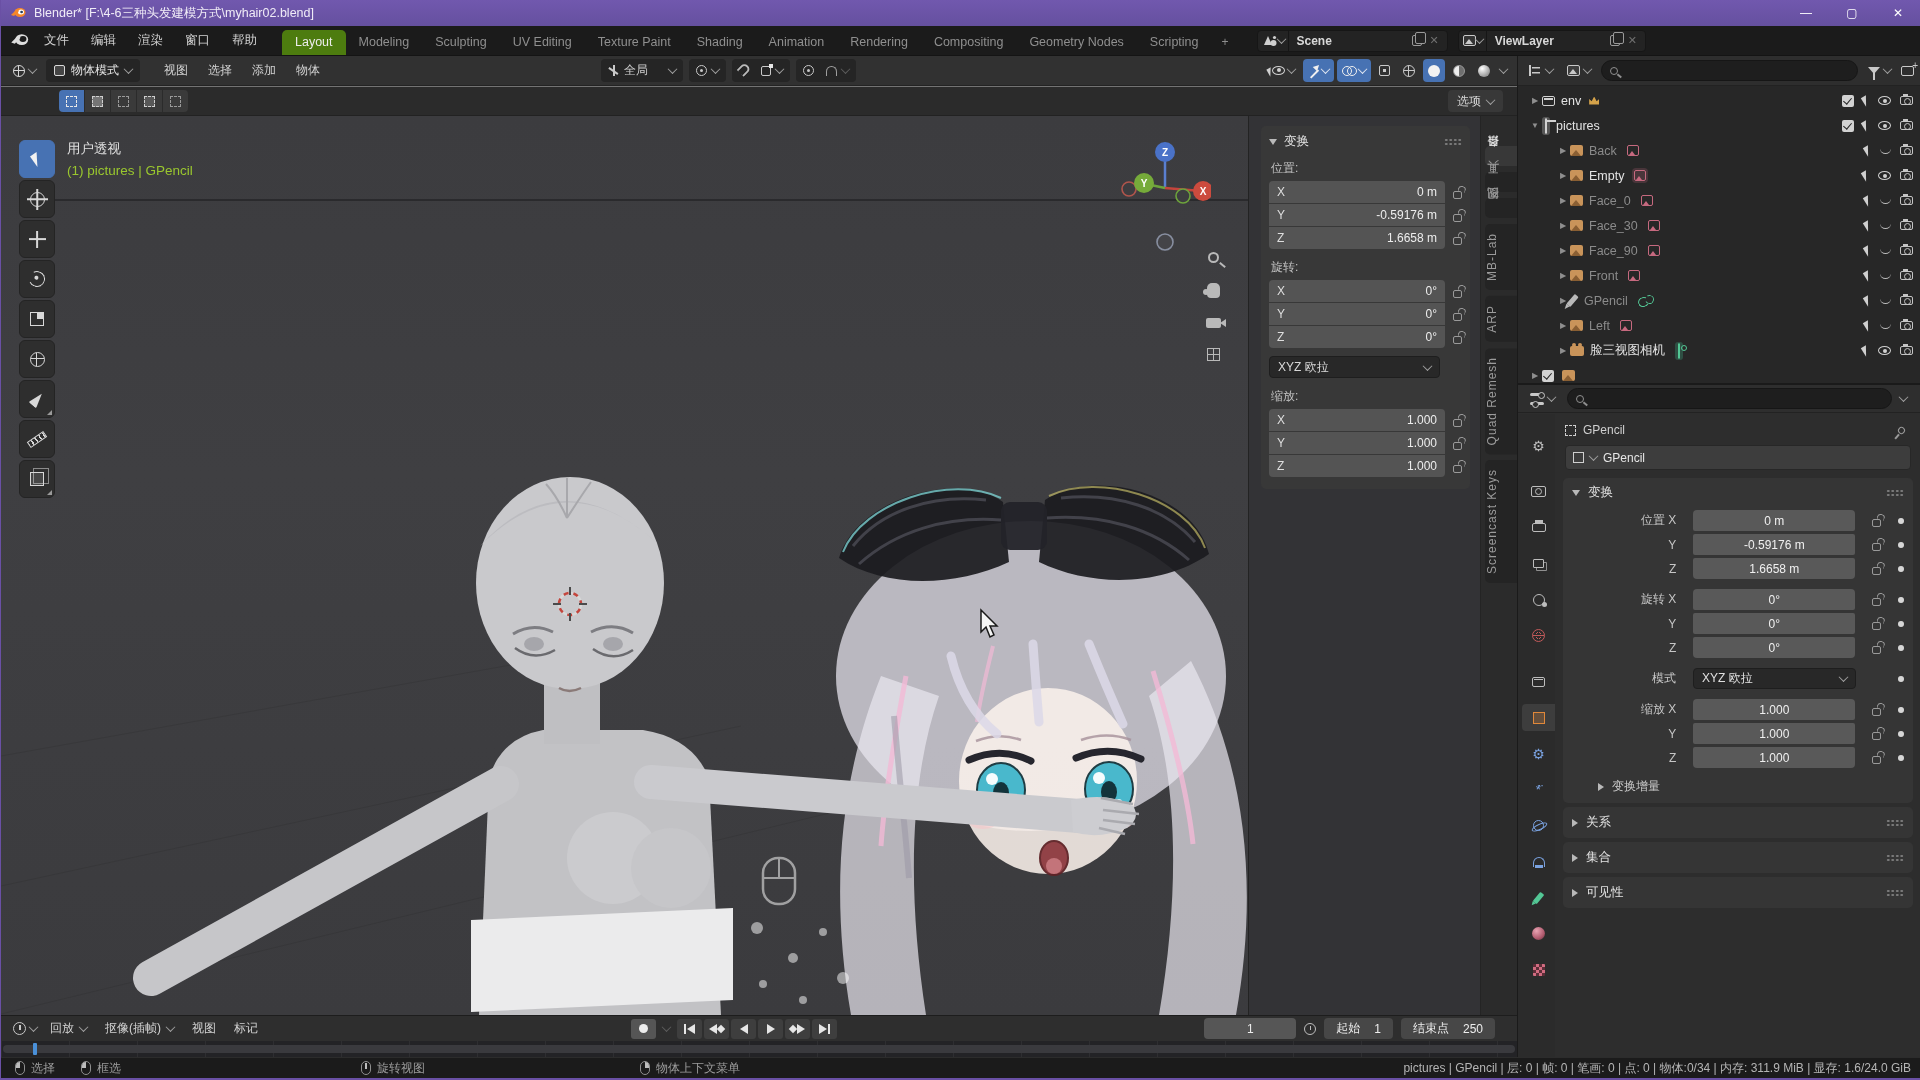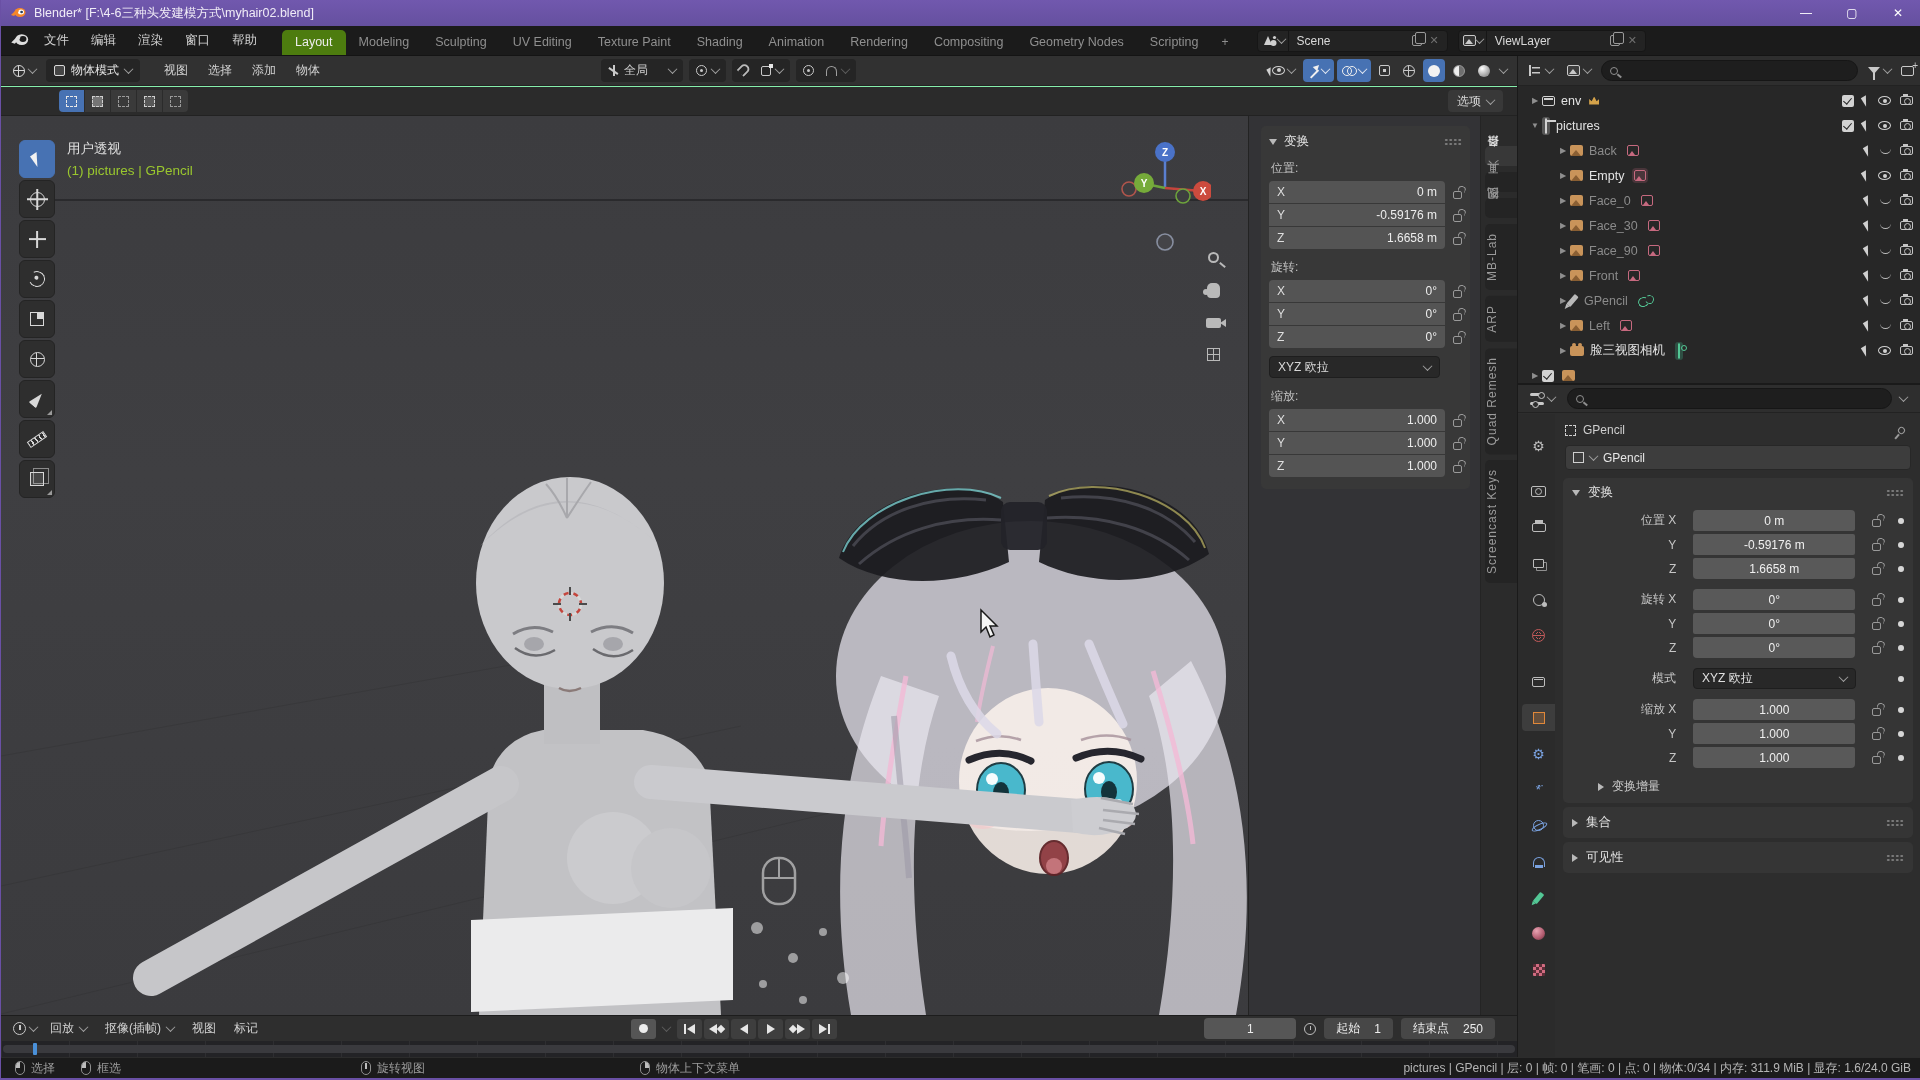--- a/index.html
+++ b/index.html
@@ -16,35 +16,35 @@
   .wbtn{width:46px;height:100%;display:flex;align-items:center;justify-content:center;color:#fff;font-size:12px;}
 
   
   .topbar{position:absolute;left:0;top:26px;width:1920px;height:30px;background:#1b1b1b;display:flex;align-items:center;border-bottom:1px solid #141414;}
   .menu-item{padding:0 11px;color:#d2d2d2;font-size:12.5px;}
   .ws-tabs{display:flex;margin-left:14px;height:100%;align-items:flex-end;}
   .ws-tab{padding:5px 13px 6px;color:#8f8f8f;font-size:12.5px;border-radius:5px 5px 0 0;}
   .ws-tab.active{background:#4d7c0f;color:#ededed;}
   .ws-add{padding:5px 10px 6px;color:#8f8f8f;}
   .idblock{display:flex;align-items:center;background:#232323;border:1px solid #161616;border-radius:4px;height:22px;padding:0 4px;margin-left:10px;}
-  .idblock .txt{padding:0 8px;color:#d8d8d8;border-left:1px solid #161616;margin-left:3px;height:100%;display:flex;align-items:center;min-width:120px;}
+  .idblock .txt{padding:0 8px;color:#d8d8d8;border-left:1px solid #161616;margin-left:3px;height:100%;display:flex;align-items:center;min-width:120px;font-weight:bold;}
   .copy-ico{width:10px;height:11px;border:1.3px solid #9a9a9a;border-radius:2px;position:relative;margin:0 4px;}
   .copy-ico::before{content:"";position:absolute;left:2px;top:-4px;width:9px;height:10px;border:1.3px solid #9a9a9a;border-radius:2px;background:#232323;}
   .xdim{color:#6f6f6f;padding:0 4px;font-size:11px;}
 
   
   .cv{width:7px;height:7px;border-right:1.6px solid #9f9f9f;border-bottom:1.6px solid #9f9f9f;transform:rotate(45deg) translate(-1px,-1px);display:inline-block;}
   .cv.dim{border-color:#5c5c5c;}
   .grip{width:18px;height:8px;background-image:radial-gradient(#7d7d7d 1px,transparent 1.3px);background-size:4.5px 4px;}
   .lock{position:relative;width:9px;height:8px;border:1.3px solid #9a9a9a;border-radius:2px;display:inline-block;margin-top:5px;}
   .lock::before{content:"";position:absolute;left:4px;top:-6px;width:6px;height:5px;border:1.3px solid #9a9a9a;border-bottom:none;border-radius:4px 4px 0 0;transform:rotate(14deg);}
   .kdot{width:6px;height:6px;border-radius:50%;background:#d6d6d6;display:inline-block;}
 
   
-  .viewport{position:absolute;left:0;top:56px;width:1516px;height:716px;background:#86efac;}
+  .viewport{position:absolute;left:0;top:56px;width:1516px;height:716px;background:#737373;}
   .vp-header{position:absolute;left:0;top:0;width:100%;height:30px;background:#313131;border-bottom:1px solid #232323;display:flex;align-items:center;}
   .hbtn{display:flex;align-items:center;gap:4px;padding:0 6px;height:24px;border-radius:4px;}
   .mode-dd{display:flex;align-items:center;gap:6px;background:#252525;border-radius:4px;height:23px;padding:0 8px;margin-left:4px;color:#e2e2e2;}
   .mode-ico{width:11px;height:11px;border:1.4px solid #d9d9d9;border-radius:2px;background:rgba(255,255,255,.15);}
   .vph-menu{padding:0 10px;color:#d2d2d2;}
   .vph-center{position:absolute;left:600px;top:3px;display:flex;align-items:center;gap:6px;}
   .wdg{display:flex;align-items:center;gap:5px;background:#252525;border-radius:4px;height:23px;padding:0 7px;}
   .orient-ico{position:relative;width:11px;height:11px;}
   .orient-ico::before{content:"";position:absolute;left:5px;top:0;width:1.6px;height:11px;background:#c9c9c9;}
   .orient-ico::after{content:"";position:absolute;left:0;top:5px;width:11px;height:1.6px;background:#c9c9c9;transform:rotate(35deg);}
@@ -1055,20 +1055,27 @@
           </div>
         <div class="delta">
           <span class="tri-r"></span>
           <span>变换增量</span>
         </div>
       </div>
 
       <div class="prpanel slim">
         <div class="pr-phead">
             <span class="tri-r"></span>
+            <span>关系</span>
+            <span class="grip"></span>
+          </div>
+      </div>
+      <div class="prpanel slim">
+        <div class="pr-phead">
+            <span class="tri-r"></span>
             <span>集合</span>
             <span class="grip"></span>
           </div>
       </div>
       <div class="prpanel slim">
         <div class="pr-phead">
             <span class="tri-r"></span>
             <span>可见性</span>
             <span class="grip"></span>
           </div>

